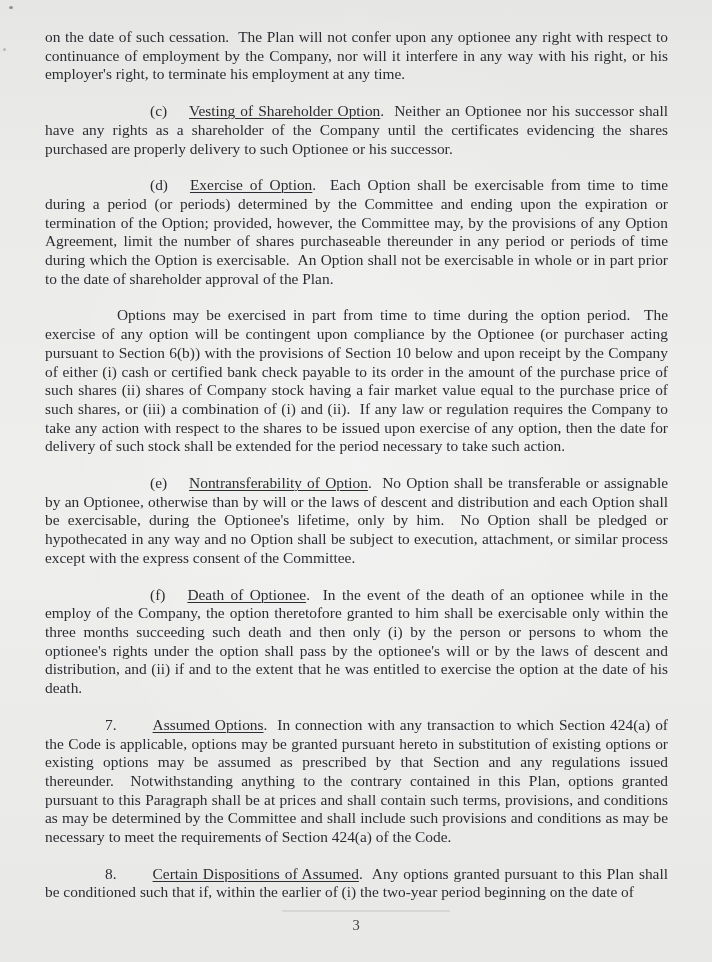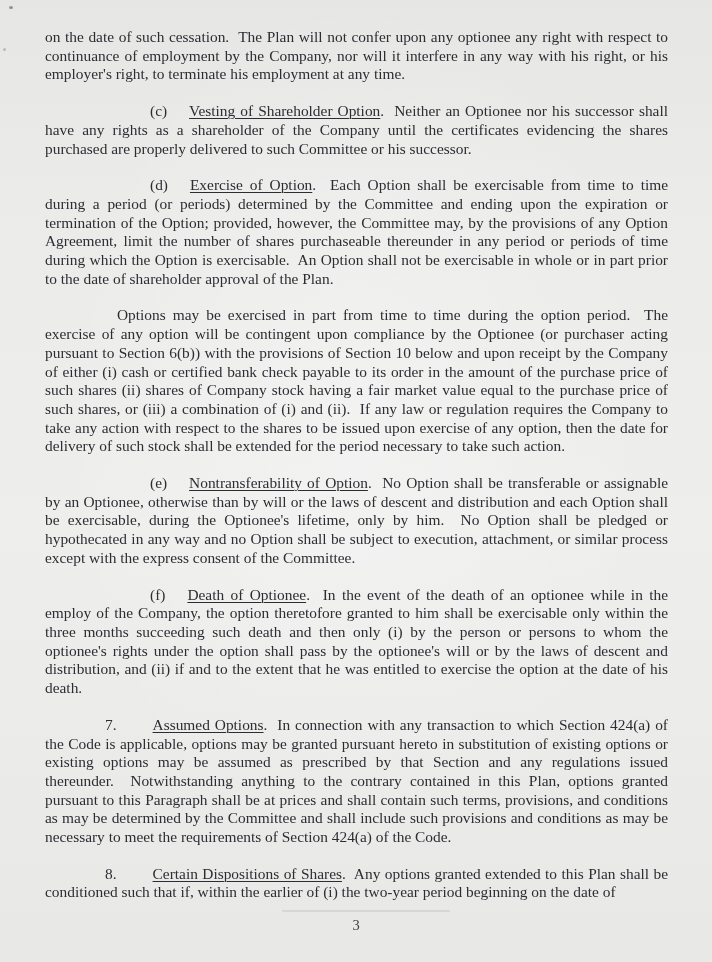--- a/index.html
+++ b/index.html
@@ -69,33 +69,33 @@
     border-radius: 2px;
   }
 </style>
 </head>
 <body>
 
 <div class="page">
   <div class="content">
   <p class="para indent-plain0"><span class="text">on the date of such cessation.  The Plan will not confer upon any optionee any right with respect to continuance of employment by the Company, nor will it interfere in any way with his right, or his employer's right, to terminate his employment at any time.</span></p>
 
-  <p class="para indent-lettered"><span class="label gap">(c)</span><span class="heading">Vesting of Shareholder Option</span><span class="after">.  </span><span class="text">Neither an Optionee nor his successor shall have any rights as a shareholder of the Company until the certificates evidencing the shares purchased are properly delivered to such Committee or his successor.</span></p>
+  <p class="para indent-lettered"><span class="label gap">(c)</span><span class="heading">Vesting of Shareholder Option</span><span class="after">.  </span><span class="text">Neither an Optionee nor his successor shall have any rights as a shareholder of the Company until the certificates evidencing the shares purchased are properly delivery to such Optionee or his successor.</span></p>
 
   <p class="para indent-lettered"><span class="label gap">(d)</span><span class="heading">Exercise of Option</span><span class="after">.  </span><span class="text">Each Option shall be exercisable from time to time during a period (or periods) determined by the Committee and ending upon the expiration or termination of the Option; provided, however, the Committee may, by the provisions of any Option Agreement, limit the number of shares purchaseable thereunder in any period or periods of time during which the Option is exercisable.  An Option shall not be exercisable in whole or in part prior to the date of shareholder approval of the Plan.</span></p>
 
   <p class="para indent-indented"><span class="text">Options may be exercised in part from time to time during the option period.  The exercise of any option will be contingent upon compliance by the Optionee (or purchaser acting pursuant to Section 6(b)) with the provisions of Section 10 below and upon receipt by the Company of either (i) cash or certified bank check payable to its order in the amount of the purchase price of such shares (ii) shares of Company stock having a fair market value equal to the purchase price of such shares, or (iii) a combination of (i) and (ii).  If any law or regulation requires the Company to take any action with respect to the shares to be issued upon exercise of any option, then the date for delivery of such stock shall be extended for the period necessary to take such action.</span></p>
 
   <p class="para indent-lettered"><span class="label gap">(e)</span><span class="heading">Nontransferability of Option</span><span class="after">.  </span><span class="text">No Option shall be transferable or assignable by an Optionee, otherwise than by will or the laws of descent and distribution and each Option shall be exercisable, during the Optionee's lifetime, only by him.  No Option shall be pledged or hypothecated in any way and no Option shall be subject to execution, attachment, or similar process except with the express consent of the Committee.</span></p>
 
   <p class="para indent-lettered"><span class="label gap">(f)</span><span class="heading">Death of Optionee</span><span class="after">.  </span><span class="text">In the event of the death of an optionee while in the employ of the Company, the option theretofore granted to him shall be exercisable only within the three months succeeding such death and then only (i) by the person or persons to whom the optionee's rights under the option shall pass by the optionee's will or by the laws of descent and distribution, and (ii) if and to the extent that he was entitled to exercise the option at the date of his death.</span></p>
 
   <p class="para indent-numbered"><span class="label gap-wide">7.</span><span class="heading">Assumed Options</span><span class="after">.  </span><span class="text">In connection with any transaction to which Section 424(a) of the Code is applicable, options may be granted pursuant hereto in substitution of existing options or existing options may be assumed as prescribed by that Section and any regulations issued thereunder.  Notwithstanding anything to the contrary contained in this Plan, options granted pursuant to this Paragraph shall be at prices and shall contain such terms, provisions, and conditions as may be determined by the Committee and shall include such provisions and conditions as may be necessary to meet the requirements of Section 424(a) of the Code.</span></p>
 
-  <p class="para indent-numbered"><span class="label gap-wide">8.</span><span class="heading">Certain Dispositions of Shares</span><span class="after">.  </span><span class="text">Any options granted extended to this Plan shall be conditioned such that if, within the earlier of (i) the two-year period beginning on the date of</span></p>
+  <p class="para indent-numbered"><span class="label gap-wide">8.</span><span class="heading">Certain Dispositions of Assumed</span><span class="after">.  </span><span class="text">Any options granted pursuant to this Plan shall be conditioned such that if, within the earlier of (i) the two-year period beginning on the date of</span></p>
 </div>
 
   <div class="page-number">3</div>
 
   <div class="speck speck-1"></div>
   <div class="speck speck-2"></div>
   <div class="streak"></div>
 </div>
 
 </body></html>

